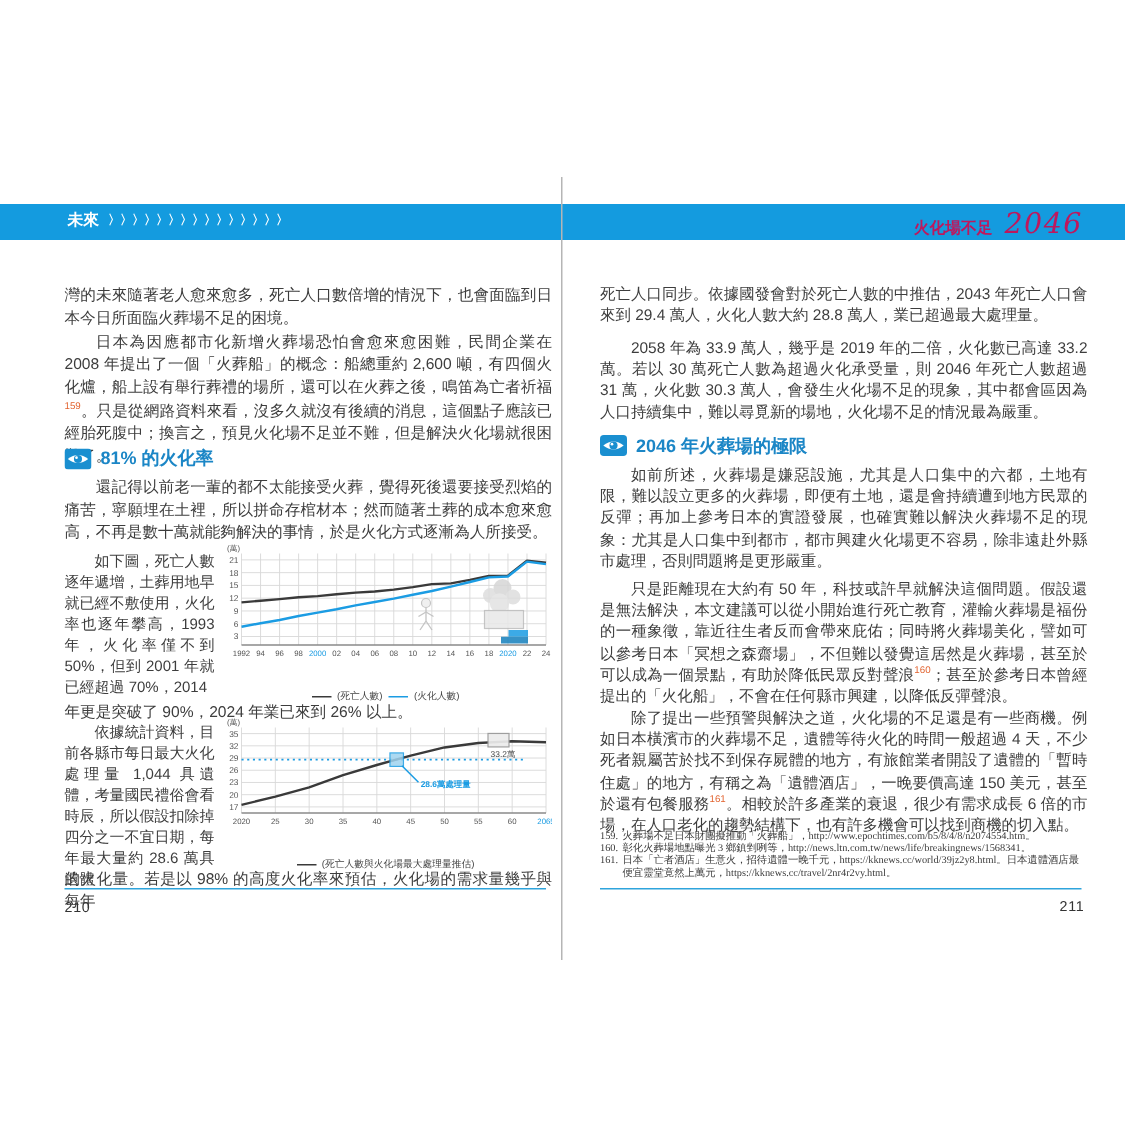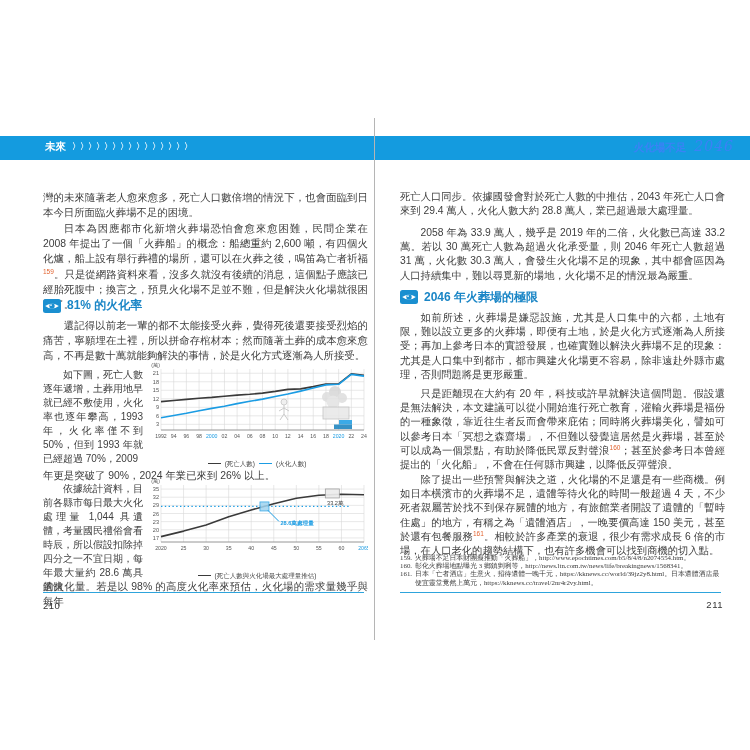--- a/index.html
+++ b/index.html
@@ -3,23 +3,23 @@
 <meta charset="utf-8">
 <style>
   html,body{margin:0;padding:0;background:#ffffff;}
   .spread{position:relative;width:750px;height:651px;background:#fff;overflow:hidden;
           font-family:"Liberation Sans",sans-serif;color:#3d3d3d;}
   
   .band{position:absolute;left:0;top:136px;width:750px;height:24px;background:#149bdf;}
   .band-left{position:absolute;left:45px;top:140px;color:#fff;font-size:10.5px;font-weight:bold;
              display:flex;align-items:center;gap:6px;}
   .band-arrows{font-size:8.5px;letter-spacing:-0.5px;font-weight:bold;}
-  .band-right{position:absolute;right:16px;top:138px;color:#3b82f6;display:flex;align-items:baseline;gap:8px;}
+  .band-right{position:absolute;right:28px;top:138px;color:#be185d;display:flex;align-items:baseline;gap:8px;}
   .band-topic{font-size:10.5px;font-weight:bold;}
-  .band-year{font-family:"DejaVu Serif",serif;font-style:italic;font-size:14px;letter-spacing:1px;text-align:center;}
+  .band-year{font-family:"DejaVu Serif",serif;font-style:italic;font-size:19px;letter-spacing:1px;text-align:center;}
   .gutter{position:absolute;left:374px;top:118px;width:1px;height:522px;background:#b5b5b5;}
   
   .page{position:absolute;top:190px;width:325px;font-size:10.4px;line-height:15.2px;text-align:justify;}
   .page-l{left:43px;}
   .page-r{left:400px;font-size:10.3px;line-height:14.2px;}
   .blk{position:absolute;left:0;right:0;margin:0;}
   .ind{text-indent:2em;}
   .narrow{width:100px;right:auto;}
   .sup{font-size:6.5px;color:#e2632f;vertical-align:super;line-height:0;}
   
@@ -66,21 +66,21 @@
         <rect x="0" y="0" width="18" height="14" rx="2.5" fill="#1a8fd0"></rect>
         <path d="M2.2 7 Q9 1.8 15.8 7 Q9 12.2 2.2 7 Z" fill="#ffffff"></path>
         <circle cx="9" cy="7" r="2.7" fill="#1a8fd0"></circle>
         <circle cx="8" cy="6.1" r="0.9" fill="#ffffff"></circle>
       </svg>
       <span class="sect-title">81% 的火化率</span>
     </div>
 
     <p class="blk ind" style="top:128px">還記得以前老一輩的都不太能接受火葬，覺得死後還要接受烈焰的痛苦，寧願埋在土裡，所以拼命存棺材本；然而隨著土葬的成本愈來愈高，不再是數十萬就能夠解決的事情，於是火化方式逐漸為人所接受。</p>
 
-    <p class="blk ind narrow" style="top:178px;font-size:10px;line-height:14px">如下圖，死亡人數逐年遞增，土葬用地早就已經不敷使用，火化率也逐年攀高，1993 年，火化率僅不到 50%，但到 1993 年就已經超過 70%，2009</p>
+    <p class="blk ind narrow" style="top:178px;font-size:10px;line-height:14px">如下圖，死亡人數逐年遞增，土葬用地早就已經不敷使用，火化率也逐年攀高，1993 年，火化率僅不到 50%，但到 2001 年就已經超過 70%，2014</p>
     <div class="chart" id="chart1" style="left:103px;top:172px"><svg width="222" height="89" viewBox="0 0 222 89">
           <line x1="15" y1="7" x2="15" y2="68" stroke="#d8d8d8" stroke-width="0.6"></line>
           <line x1="27.6875" y1="7" x2="27.6875" y2="68" stroke="#d8d8d8" stroke-width="0.6"></line>
           <line x1="40.375" y1="7" x2="40.375" y2="68" stroke="#d8d8d8" stroke-width="0.6"></line>
           <line x1="53.0625" y1="7" x2="53.0625" y2="68" stroke="#d8d8d8" stroke-width="0.6"></line>
           <line x1="65.75" y1="7" x2="65.75" y2="68" stroke="#d8d8d8" stroke-width="0.6"></line>
           <line x1="78.4375" y1="7" x2="78.4375" y2="68" stroke="#d8d8d8" stroke-width="0.6"></line>
           <line x1="91.125" y1="7" x2="91.125" y2="68" stroke="#d8d8d8" stroke-width="0.6"></line>
           <line x1="103.8125" y1="7" x2="103.8125" y2="68" stroke="#d8d8d8" stroke-width="0.6"></line>
           <line x1="116.5" y1="7" x2="116.5" y2="68" stroke="#d8d8d8" stroke-width="0.6"></line>
@@ -216,22 +216,22 @@
     <div class="blk sect" style="top:100px">
       <svg width="18" height="14" viewBox="0 0 18 14">
         <rect x="0" y="0" width="18" height="14" rx="2.5" fill="#1a8fd0"></rect>
         <path d="M2.2 7 Q9 1.8 15.8 7 Q9 12.2 2.2 7 Z" fill="#ffffff"></path>
         <circle cx="9" cy="7" r="2.7" fill="#1a8fd0"></circle>
         <circle cx="8" cy="6.1" r="0.9" fill="#ffffff"></circle>
       </svg>
       <span class="sect-title">2046 年火葬場的極限</span>
     </div>
 
-    <p class="blk ind" style="top:121px">如前所述，火葬場是嫌惡設施，尤其是人口集中的六都，土地有限，難以設立更多的火葬場，即便有土地，於是火化方式逐漸為人所接受；再加上參考日本的實證發展，也確實難以解決火葬場不足的現象：尤其是人口集中到都市，都市興建火化場更不容易，除非遠赴外縣市處理，否則問題將是更形嚴重。</p>
-    <p class="blk ind" style="top:197px"><span>只是距離現在大約有 20 年，科技或許早就解決這個問題。假設還是無法解決，本文建議可以從小開始進行死亡教育，灌輸火葬場是福份的一種象徵，靠近往生者反而會帶來庇佑；同時將火葬場美化，譬如可以參考日本「冥想之森齋場」，不但難以發覺這居然是火葬場，甚至於可以成為一個景點，有助於降低民眾反對聲浪</span><sup class="sup">160</sup><span>；甚至於參考日本曾經提出的「火化船」，不會在任何縣市興建，以降低反彈聲浪。</span></p>
+    <p class="blk ind" style="top:121px">如前所述，火葬場是嫌惡設施，尤其是人口集中的六都，土地有限，難以設立更多的火葬場，即便有土地，還是會持續遭到地方民眾的反彈；再加上參考日本的實證發展，也確實難以解決火葬場不足的現象：尤其是人口集中到都市，都市興建火化場更不容易，除非遠赴外縣市處理，否則問題將是更形嚴重。</p>
+    <p class="blk ind" style="top:197px"><span>只是距離現在大約有 50 年，科技或許早就解決這個問題。假設還是無法解決，本文建議可以從小開始進行死亡教育，灌輸火葬場是福份的一種象徵，靠近往生者反而會帶來庇佑；同時將火葬場美化，譬如可以參考日本「冥想之森齋場」，不但難以發覺這居然是火葬場，甚至於可以成為一個景點，有助於降低民眾反對聲浪</span><sup class="sup">160</sup><span>；甚至於參考日本曾經提出的「火化船」，不會在任何縣市興建，以降低反彈聲浪。</span></p>
     <p class="blk ind" style="top:283px"><span>除了提出一些預警與解決之道，火化場的不足還是有一些商機。例如日本橫濱市的火葬場不足，遺體等待火化的時間一般超過 4 天，不少死者親屬苦於找不到保存屍體的地方，有旅館業者開設了遺體的「暫時住處」的地方，有稱之為「遺體酒店」，一晚要價高達 150 美元，甚至於還有包餐服務</span><sup class="sup">161</sup><span>。相較於許多產業的衰退，很少有需求成長 6 倍的市場，在人口老化的趨勢結構下，也有許多機會可以找到商機的切入點。</span></p>
 
     <div class="fnblock" style="top:364px">
       <div class="fn">
         <span class="fn-num">159.</span>
         <span class="fn-text">火葬場不足日本財團擬推動「火葬船」，http://www.epochtimes.com/b5/8/4/8/n2074554.htm。</span>
       </div>
       <div class="fn">
         <span class="fn-num">160.</span>
         <span class="fn-text">彰化火葬場地點曝光 3 鄉鎮剉咧等，http://news.ltn.com.tw/news/life/breakingnews/1568341。</span>

